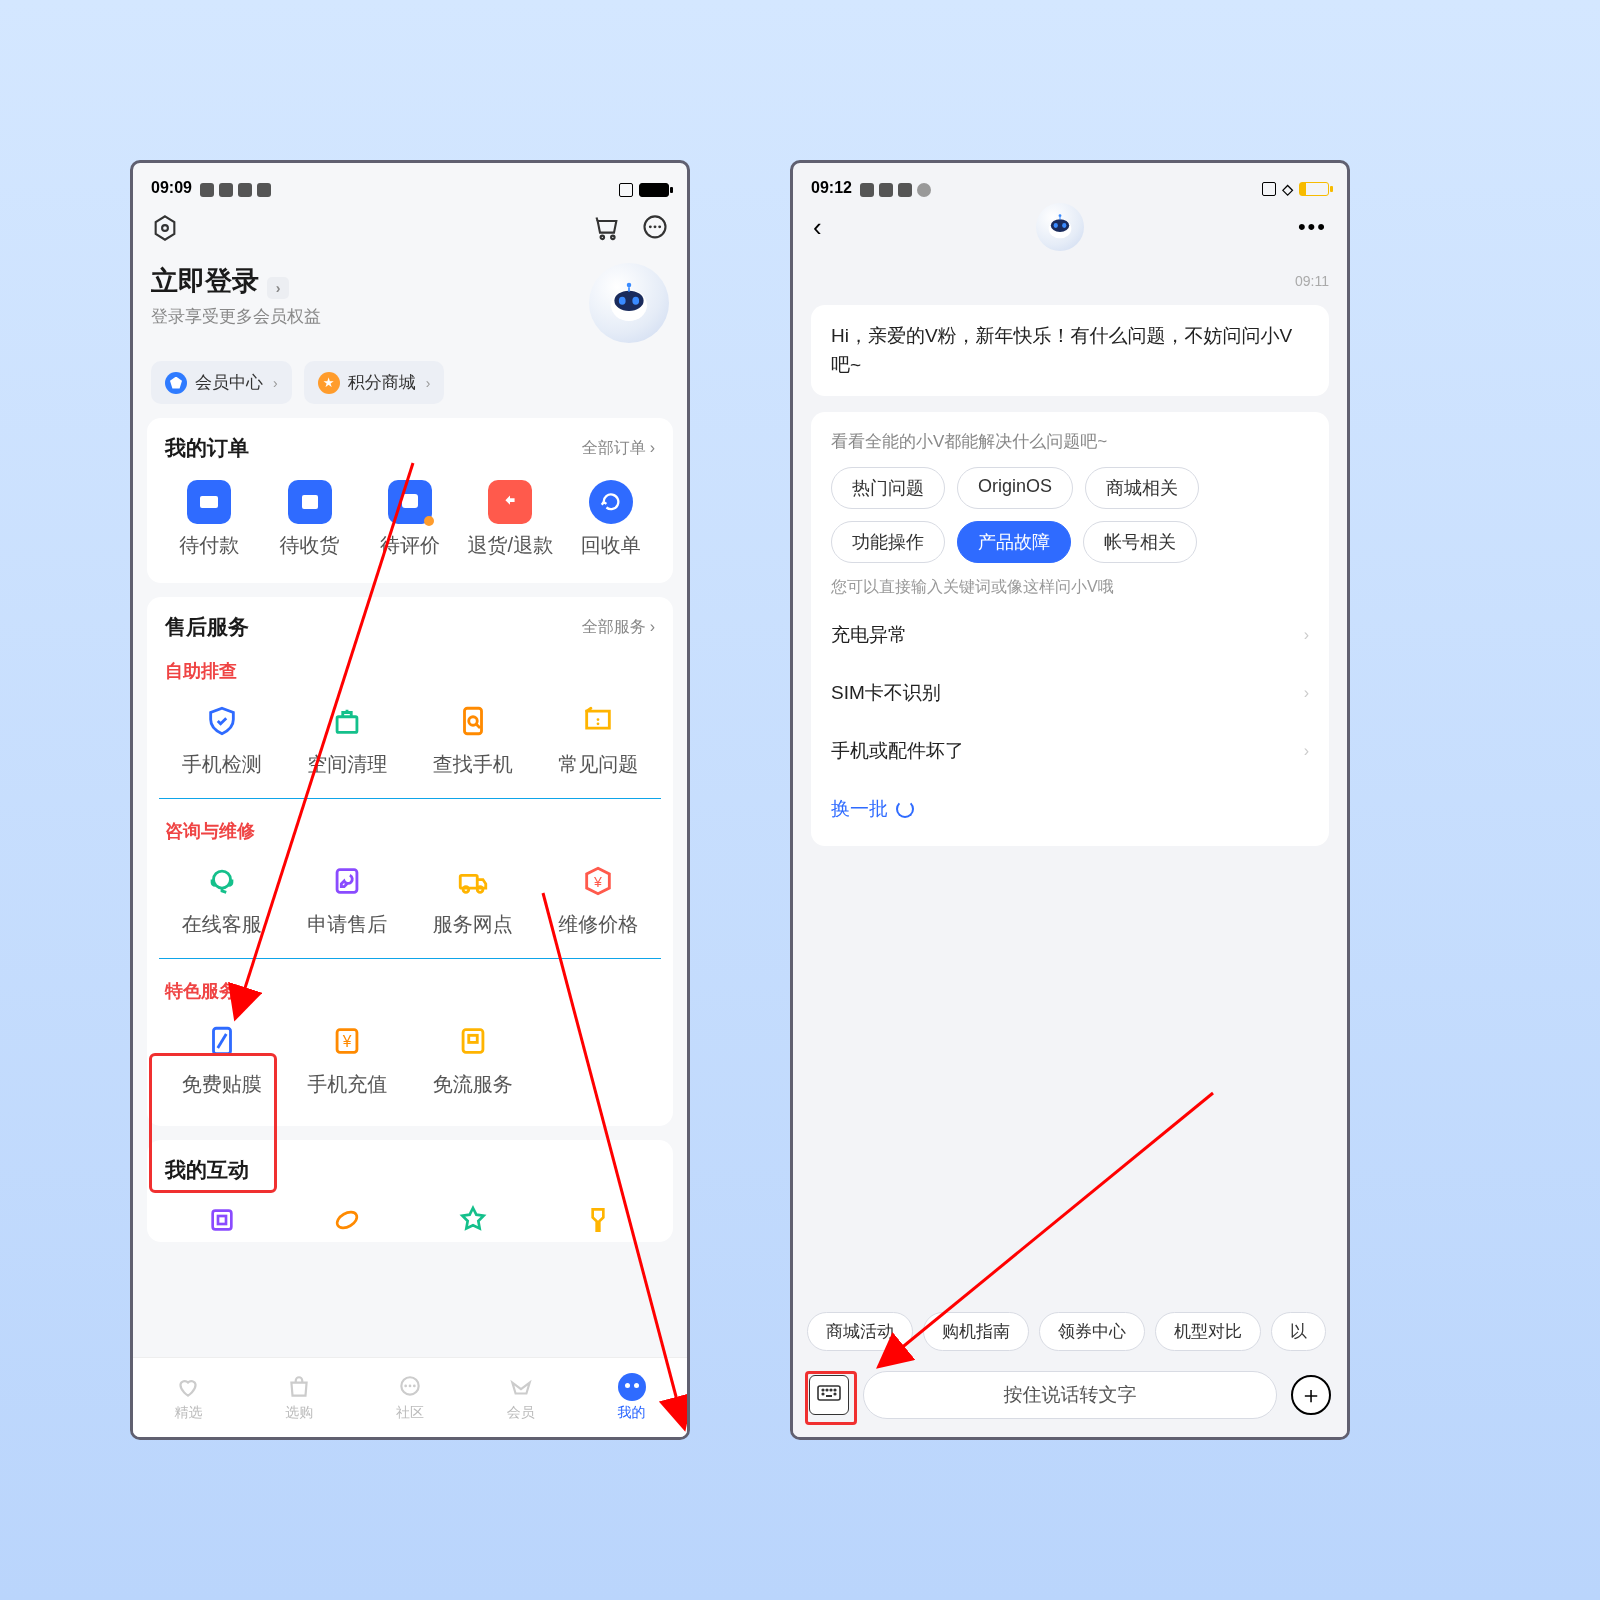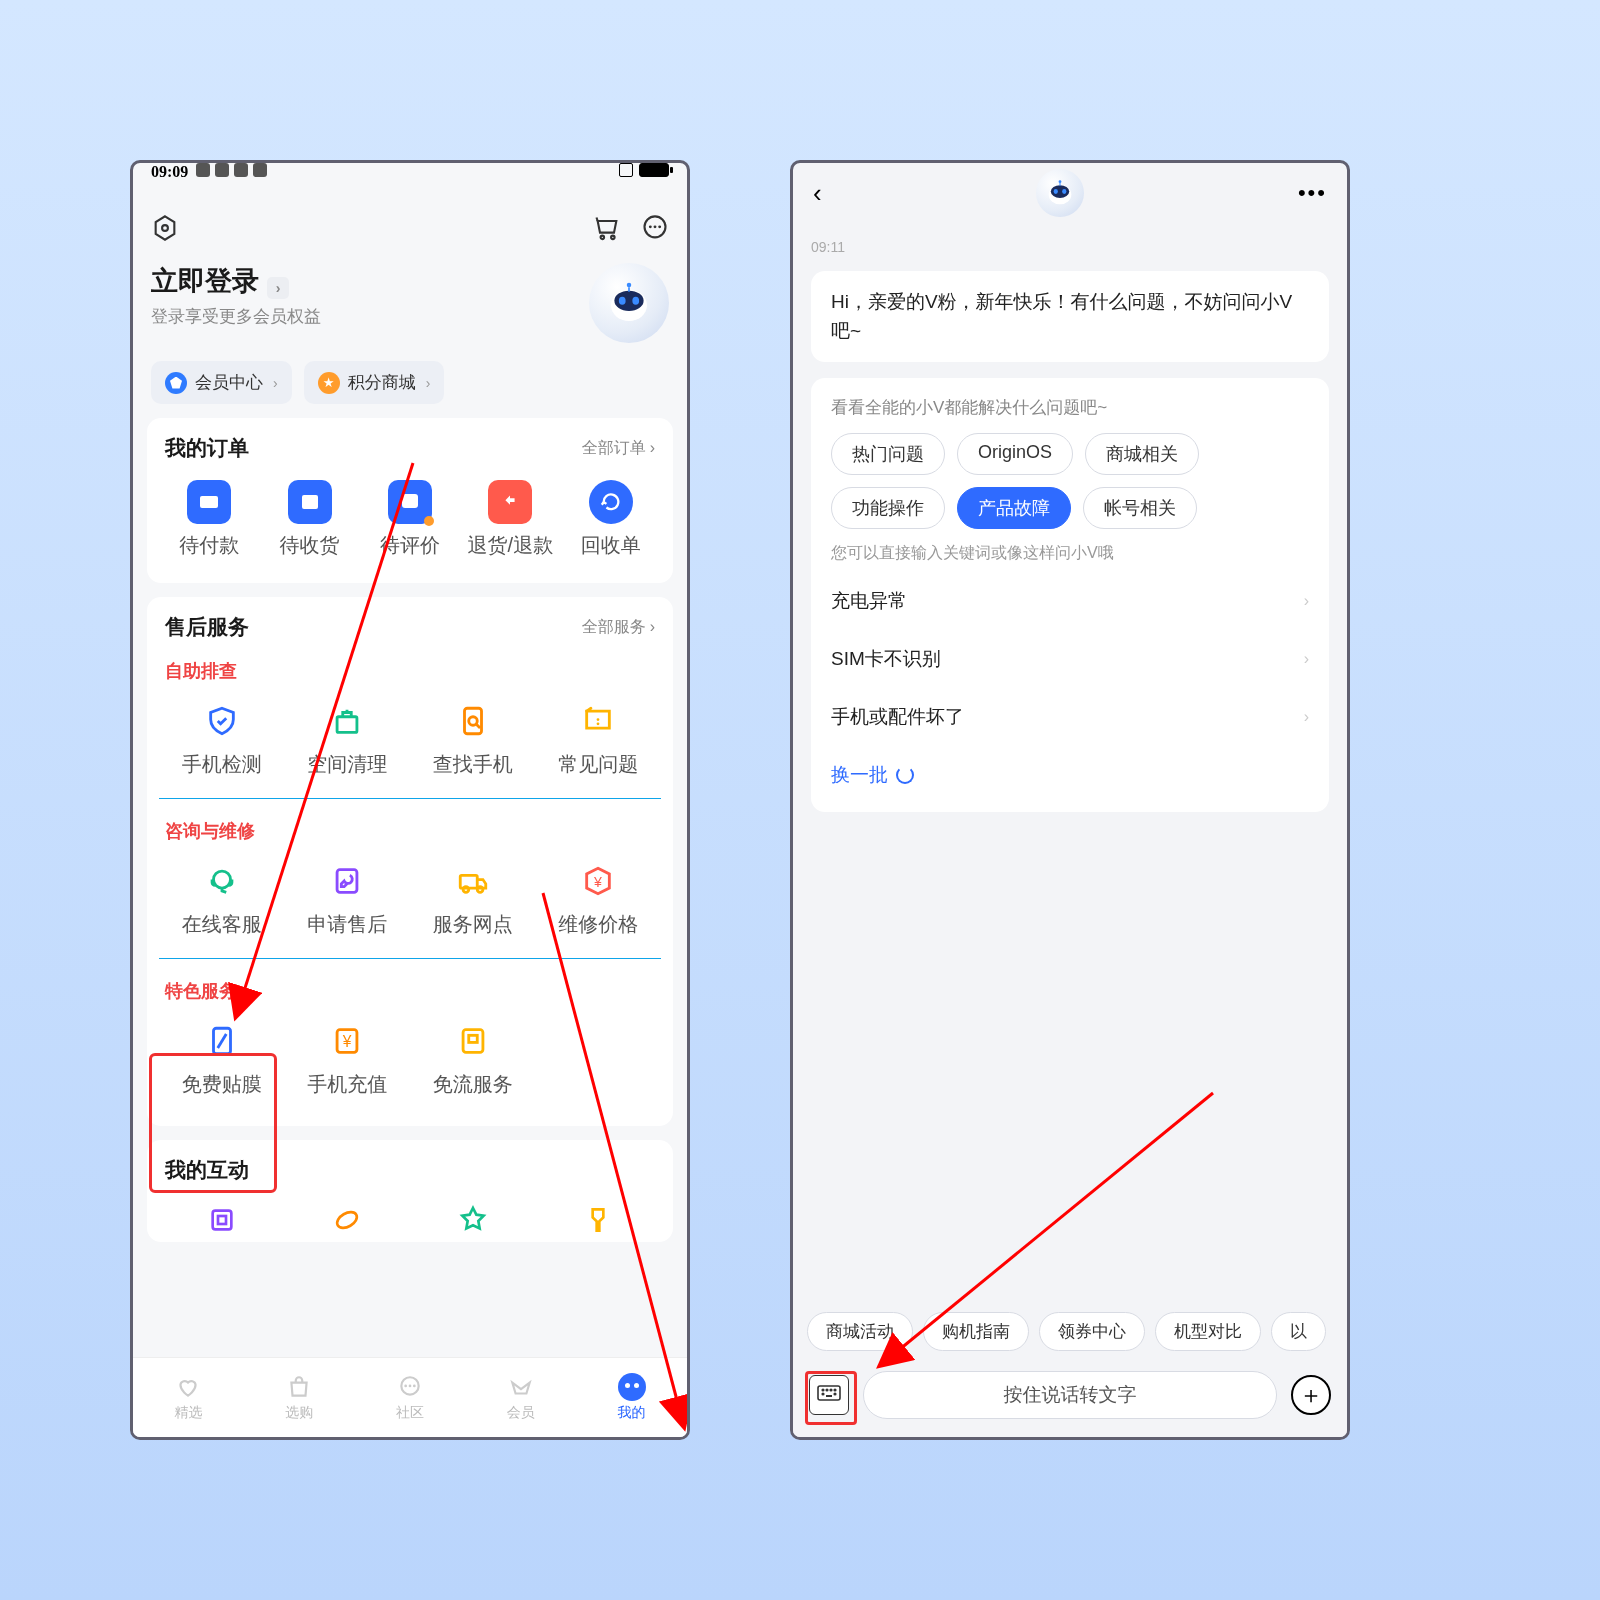--- a/index.html
+++ b/index.html
@@ -12,22 +12,22 @@
   .phone {
     width: 560px; height: 1280px;
     background: #f6f7f9;
     border: 3px solid #606070;
     border-radius: 10px;
     display: flex; flex-direction: column;
     overflow: hidden; position: relative;
   }
   
   .statusbar {
-    height: 34px; display: flex; align-items: flex-start; padding: 0 18px;
-    font-size: 16px; font-weight: 600; color: #000; font-family: Liberation Serif, serif;
+    height: 34px; display: flex; align-items: flex-end; padding: 0 18px;
+    font-size: 16px; font-weight: 600; color: #000;
   }
   .statusbar .clock { margin-right: 8px; }
   .statusbar .sicons { display: flex; gap: 5px; align-items: center; }
   .statusbar .sicons span { width: 14px; height: 14px; background: #555; border-radius: 3px; }
   .statusbar .right { margin-left: auto; display: flex; gap: 6px; align-items: center; }
   .bat { width: 30px; height: 14px; border: 1.5px solid #000; border-radius: 3px; position: relative; }
   .bat::after { content:""; width:3px; height:6px; background:#000; position:absolute; right:-5px; top:3px; border-radius:1px;}
   .bat.full { background:#000; }
   .bat.low::before { content:""; width:20%; height:100%; background:#f7bb00; position:absolute; left:0; }
   .bat.low { border-color:#f7bb00; }
@@ -86,21 +86,21 @@
   .arrow-svg { position:absolute; pointer-events:none; }
 
   
   .chat-head { height:60px; display:flex; align-items:center; justify-content:space-between; padding:0 20px; }
   .back-chev { font-size:26px; color:#000; }
   .dots { font-size:22px; letter-spacing:2px; color:#000; }
   .avatar-bot.small { width:48px; height:48px; }
   .avatar-bot.small svg { width:34px; height:34px; }
 
   .chat-body { flex:1; padding:0 18px; overflow:hidden; background:#f3f4f7;}
-  .time-stamp { text-align:left; font-size:14px; color:#aaa; padding:16px 0;}
+  .time-stamp { text-align:right; font-size:14px; color:#aaa; padding:16px 0;}
   .bubble { background:#fff; border-radius:14px; padding:16px 20px; font-size:19px; color:#222; line-height:1.55; margin-bottom:16px;}
   .bubble2 { background:#fff; border-radius:14px; padding:18px 20px 20px 20px; }
   .b2-title { font-size:17px; color:#888; margin-bottom:14px;}
   .chip-row { display:flex; flex-wrap:wrap; gap:12px; margin-bottom:12px;}
   .chip { border:1.5px solid #d8dbe3; border-radius:999px; padding:8px 20px; font-size:18px; color:#333; background:#fff;}
   .chip.active { background:#2f6bff; color:#fff; border-color:#2f6bff;}
   .b2-sub { font-size:16px; color:#999; margin:14px 0 8px 0;}
   .issue { display:flex; justify-content:space-between; align-items:center; padding:16px 0; font-size:19px; color:#222; border-bottom:0;}
   .issue .chev { color:#ccc; font-size:16px;}
   .refresh { color:#2f6bff; font-size:19px; padding:16px 0 4px 0; display:flex; align-items:center; gap:8px;}
@@ -466,20 +466,34 @@
         <marker id="ah1" markerWidth="12" markerHeight="12" refX="9" refY="6" orient="auto">
           <path d="M0 0L12 6L0 12z" fill="#f00"></path>
         </marker>
       </defs>
     <line x1="280" y1="300" x2="104" y2="850" stroke="#f00" stroke-width="3" marker-end="url(#ah1)"></line>
     <line x1="410" y1="730" x2="550" y2="1260" stroke="#f00" stroke-width="3" marker-end="url(#ah1)"></line>
   </svg>
 </div>
 
 <div class="phone" style="background:#f3f4f7">
+  <div class="statusbar">
+    <span class="clock">09:12</span>
+    <span class="sicons">
+        <span></span>
+        <span></span>
+        <span></span>
+        <span style="background:#999;border-radius:50%"></span>
+      </span>
+    <span class="right">
+      <span class="sim"></span>
+      <span class="wifi">◇</span>
+      <span class="bat low"></span>
+    </span>
+  </div>
 
   <div class="chat-head">
     <span class="back-chev">‹</span>
     <div class="avatar-bot small">
       <svg viewBox="0 0 48 48">
           <ellipse cx="24" cy="26" rx="16" ry="14" fill="#fff"></ellipse>
           <ellipse cx="24" cy="22" rx="13" ry="9" fill="#1a2b5c"></ellipse>
           <ellipse cx="18" cy="22" rx="3" ry="3.5" fill="#3a8bff"></ellipse>
           <ellipse cx="30" cy="22" rx="3" ry="3.5" fill="#3a8bff"></ellipse>
           <circle cx="24" cy="8" r="2" fill="#3a8bff"></circle>

